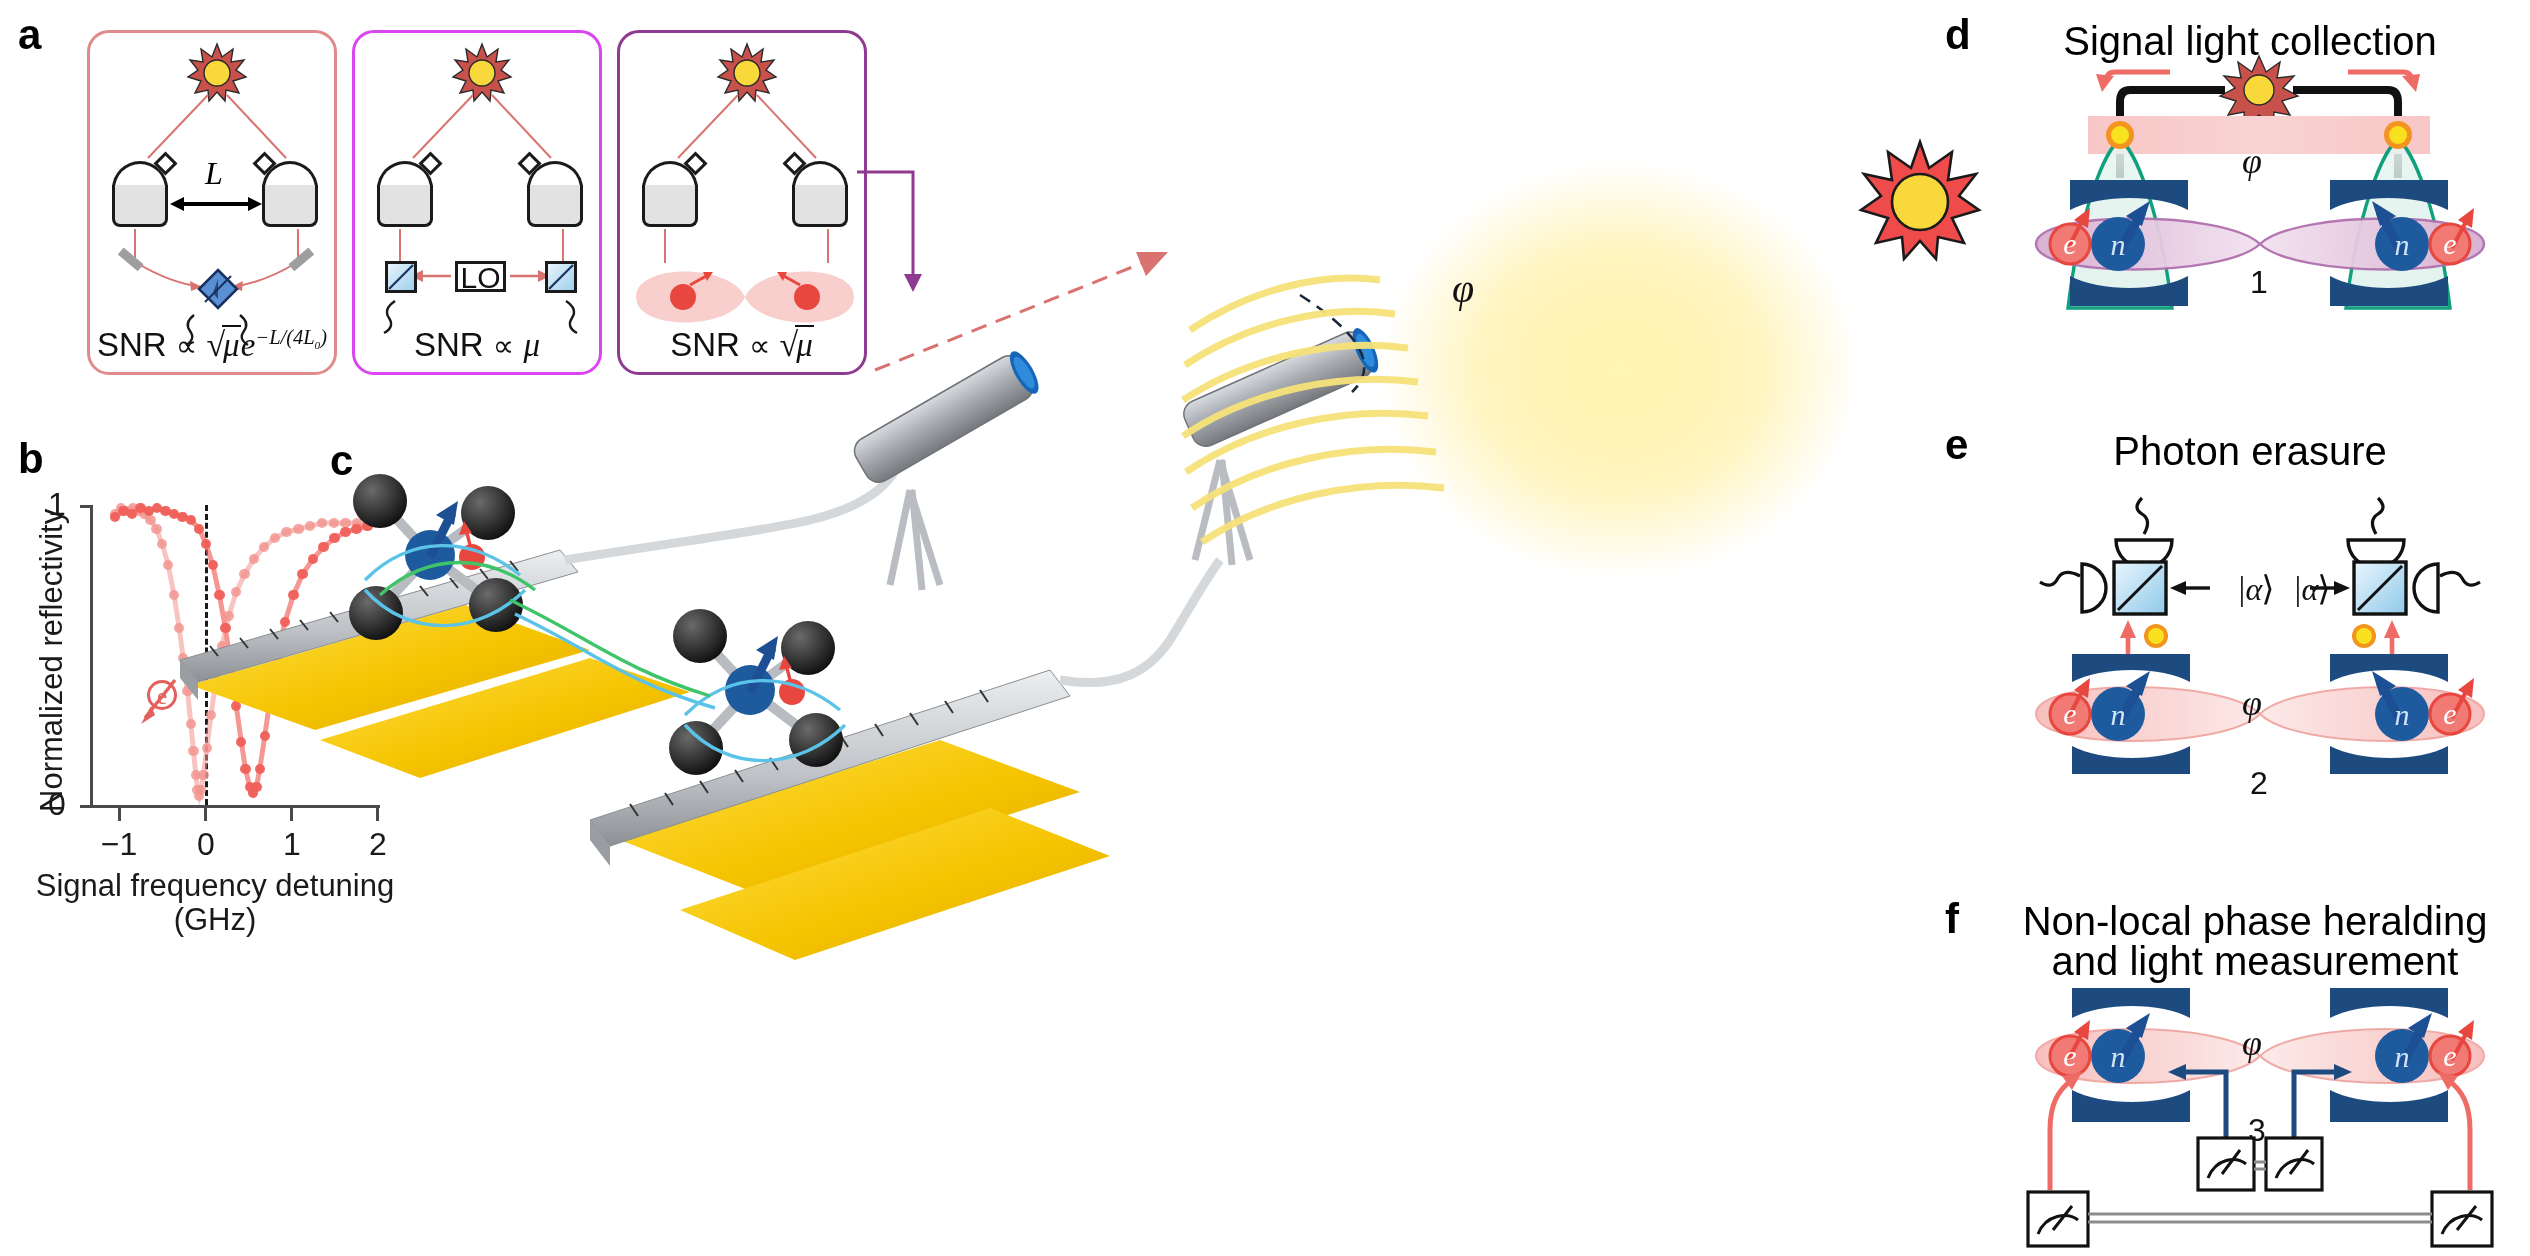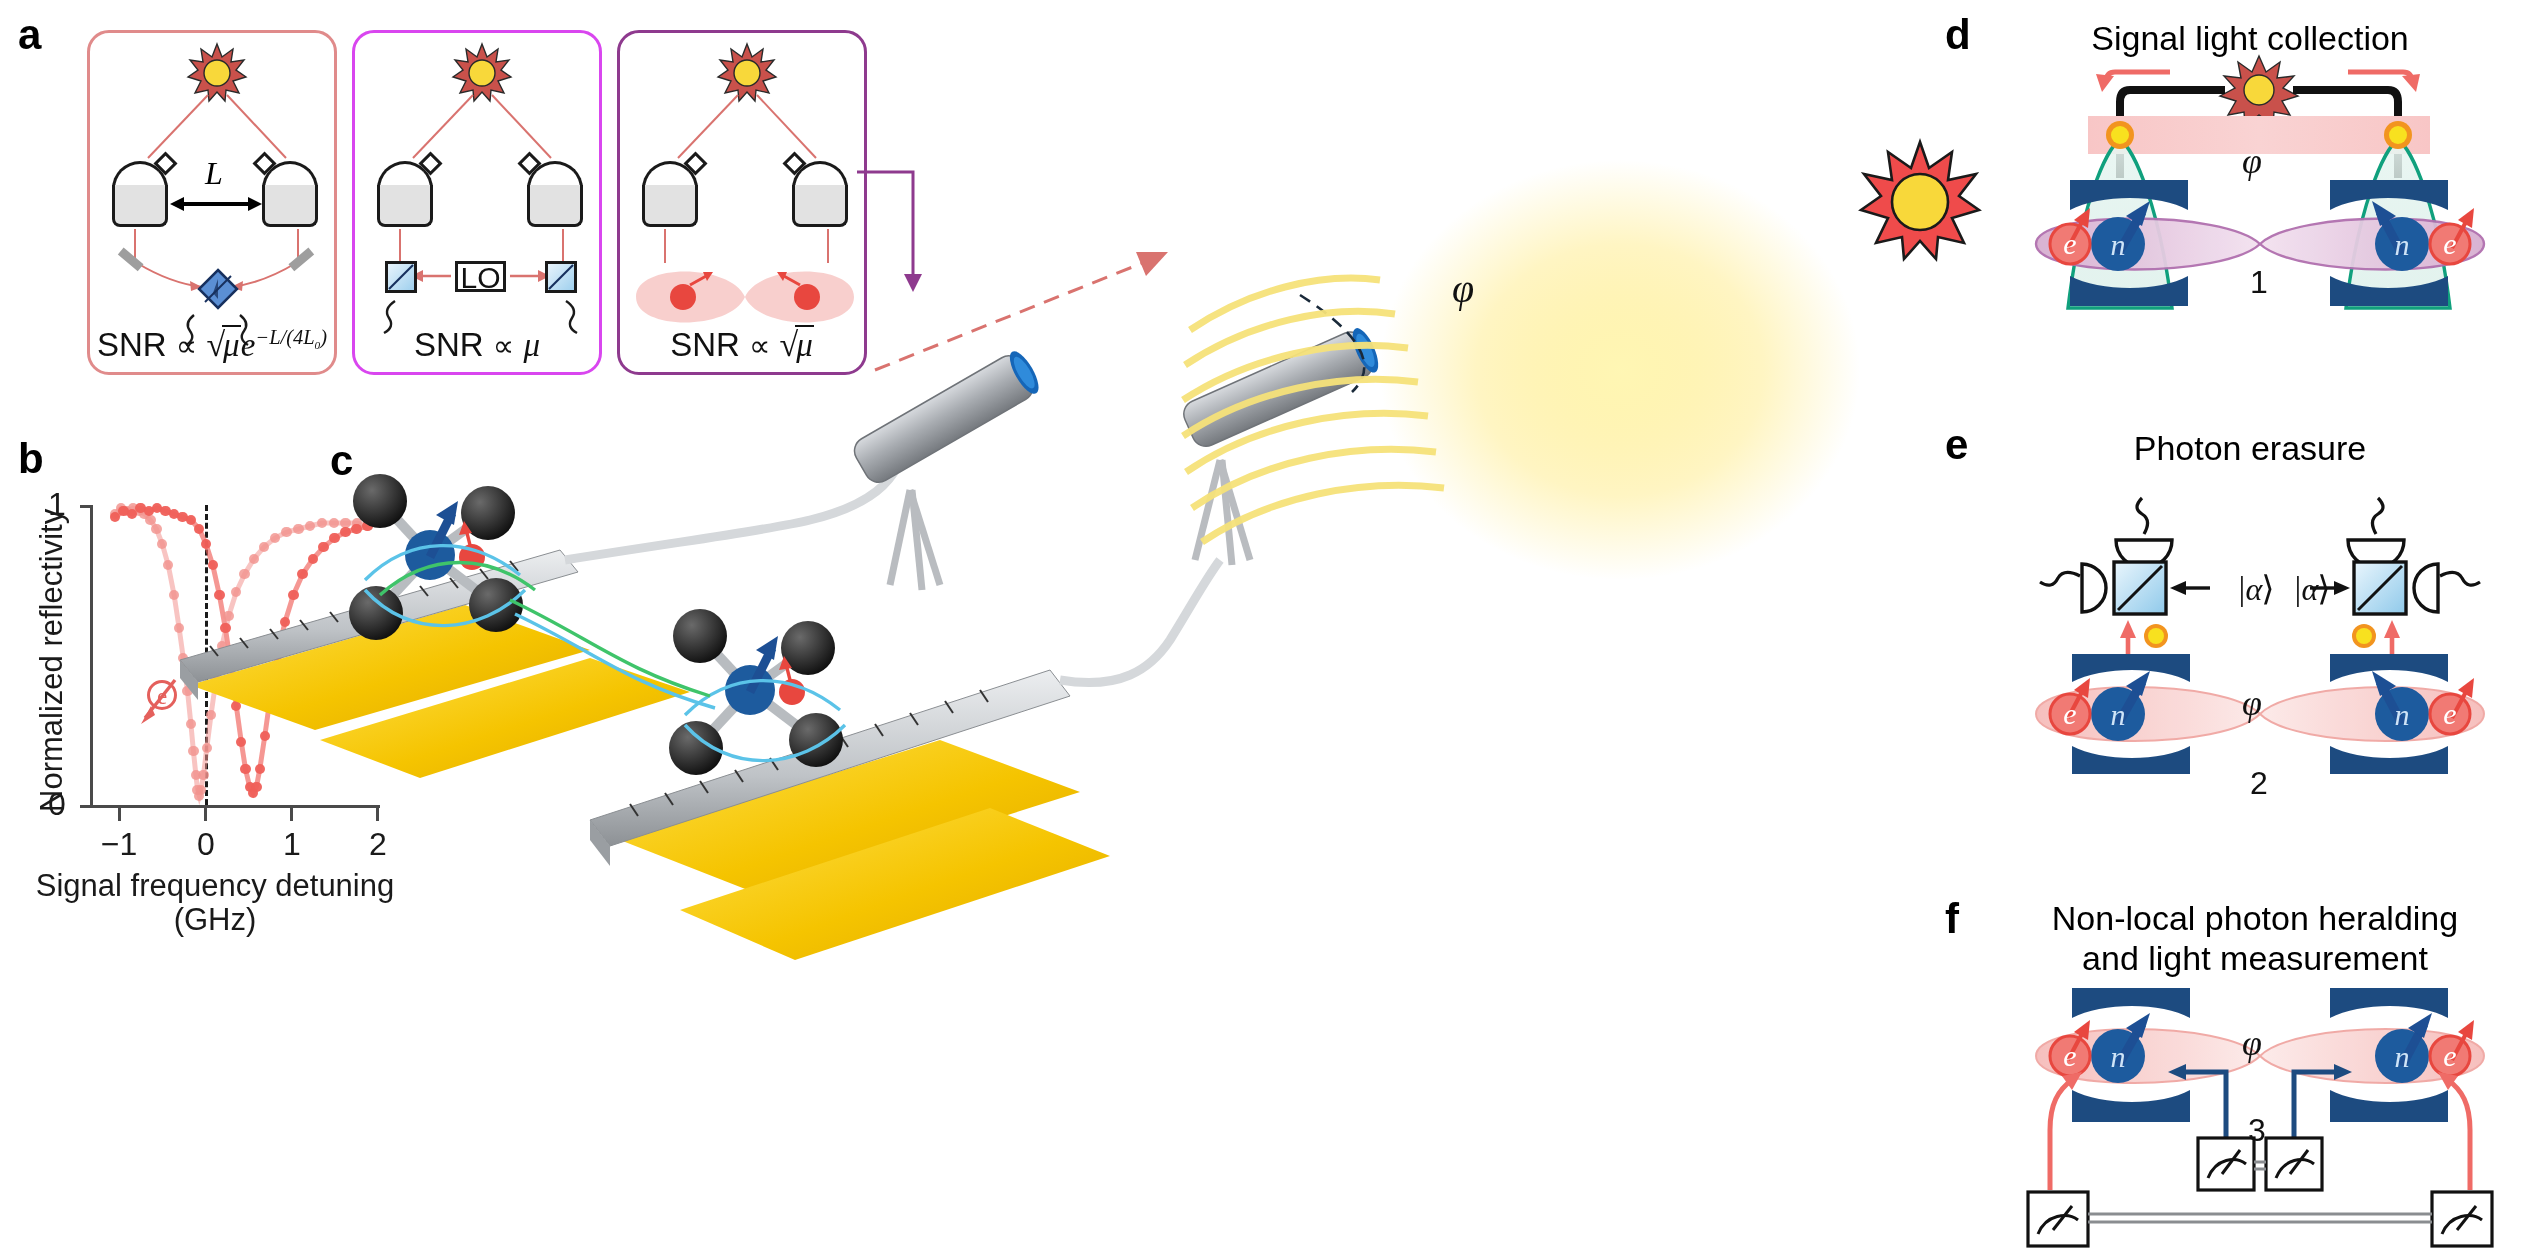--- a/index.html
+++ b/index.html
@@ -18,21 +18,21 @@
   .abs { position: absolute; }
 
   
   .panel-letter {
     font-weight: bold;
     font-size: 42px;
     color: #000;
     line-height: 1;
   }
   .panel-title {
-    font-size: 34px;
+    font-size: 40px;
     color: #000;
     text-align: center;
     line-height: 1.18;
   }
 
   
   .a-box {
     border-radius: 22px;
     background: #fff;
   }
@@ -757,21 +757,21 @@
     <text x="440" y="246" font-family="Liberation Serif, serif" font-style="italic" font-size="30" fill="#ffffff" text-anchor="middle">e</text>
 
     <path d="M62,268 C92,284 152,284 180,268 V296 H62 Z" fill="#1d4b80"></path>
     <path d="M320,268 C350,284 410,284 438,268 V296 H320 Z" fill="#1d4b80"></path>
   </svg>
 
   <div class="phi abs" style="left:2242px; top:682px;">φ</div>
   <div class="numlabel abs" style="left:2250px; top:765px;">2</div>
 
   <div class="panel-letter abs" style="left:1945px; top:898px;">f</div>
-  <div class="panel-title abs" style="left:1985px; top:898px; width:540px;">Non-local photon heralding</div>
+  <div class="panel-title abs" style="left:1985px; top:898px; width:540px;">Non-local phase heralding</div>
   <div class="panel-title abs" style="left:1985px; top:938px; width:540px;">and light measurement</div>
 
   <svg class="abs" style="left:2010px; top:980px;" width="500" height="270">
     <defs>
       <linearGradient id="pinklobe2" x1="0" y1="0" x2="1" y2="0">
         <stop offset="0%" stop-color="#f6bcba"></stop>
           <stop offset="50%" stop-color="#fceae9"></stop>
           <stop offset="100%" stop-color="#f6bcba"></stop>
       </linearGradient>
     </defs>

